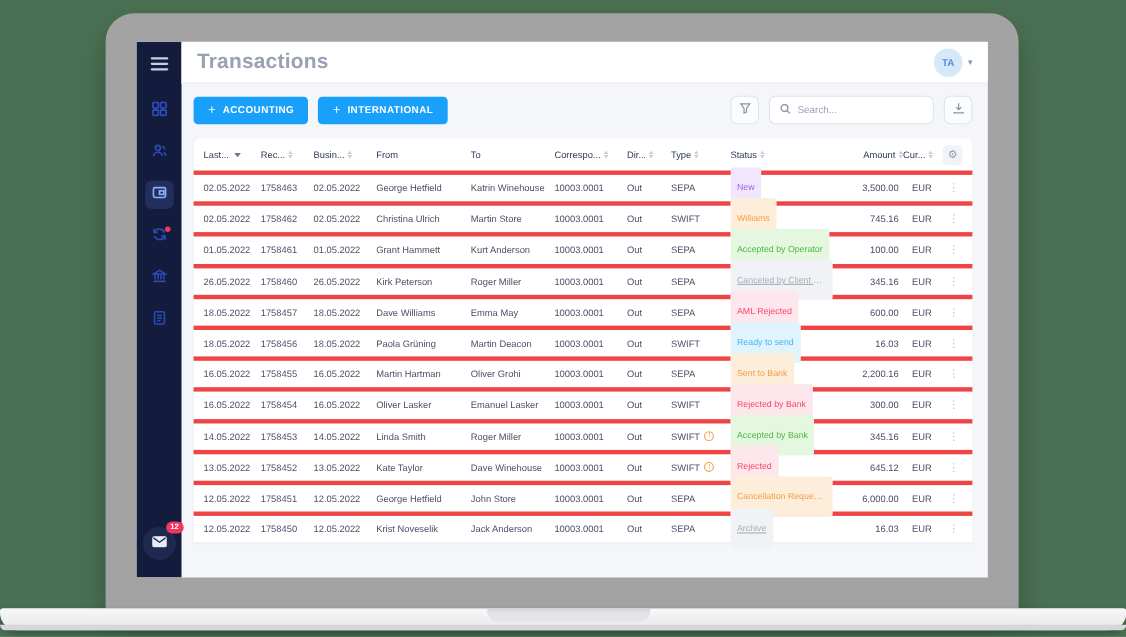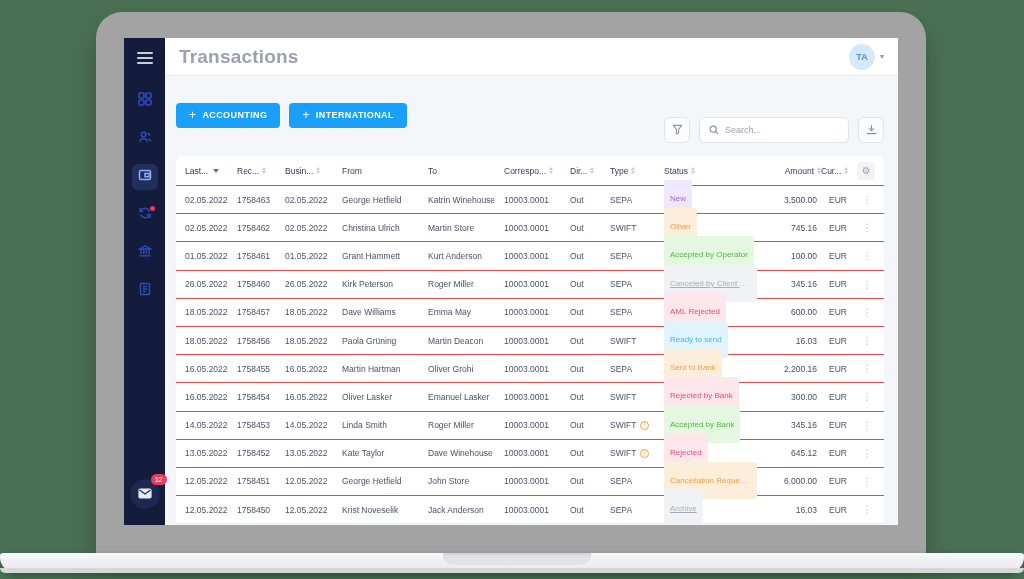--- a/index.html
+++ b/index.html
@@ -51,21 +51,21 @@
   .tabbar { margin-top:13px; padding:0 21px; display:flex; gap:34px; border-bottom:1px solid #e4e7ee; }
   .tab { font-size:9px; font-weight:bold; letter-spacing:.4px; color:#8f96a8; padding:6px 2px 8px; cursor:pointer;
          border-bottom:2px solid transparent; margin-bottom:-1px; }
   .tab.active { color:#262f54; border-bottom-color:#2a3356; }
 
   .actions { margin-top:11px; padding:0 14px 0 11px; display:flex; align-items:center; gap:9px; }
   .btn-primary { height:25px; padding:0 13px; border:none; border-radius:4px; background:#18a0fb; color:#fff;
          font-size:9px; font-weight:bold; letter-spacing:.4px; display:flex; align-items:center; gap:6px; cursor:pointer;
          font-family:"Liberation Sans", sans-serif; }
   .btn-primary .plus { font-size:12px; font-weight:normal; line-height:1; }
-  .actions-right { margin-left:auto; display:flex; align-items:flex-start; gap:9px;margin-top:30px; }
+  .actions-right { margin-left:auto; display:flex; align-items:flex-start; gap:9px; }
   .icon-btn { width:26px; height:26px; border:1px solid #dfe3ec; border-radius:6px; background:#fbfcfe;
          display:flex; align-items:center; justify-content:center; cursor:pointer; }
   .search-box { width:150px; height:26px; border:1px solid #dfe3ec; border-radius:6px; background:#fff;
          display:flex; align-items:center; gap:6px; padding:0 9px; }
   .search-box input { border:none; outline:none; flex:1; min-width:0; font-size:9px; color:#555d72; background:transparent;
          font-family:"Liberation Sans", sans-serif; }
   .search-box input::placeholder { color:#9aa1b5; }
 
   
   .table-card { margin:13px 14px 0 11px; background:#fff; border-radius:6px 6px 0 0; box-shadow:0 1px 2px rgba(40,50,80,.04); }
@@ -75,21 +75,21 @@
   .th { font-size:8.5px; font-weight:normal; color:#303a5e; display:flex; align-items:center; gap:3px; cursor:pointer; white-space:nowrap; }
   .th.right { justify-content:flex-end; }
   .sort-desc { width:0; height:0; border-left:3px solid transparent; border-right:3px solid transparent; border-top:4px solid #6b7390; margin-left:2px; }
   .sort-both { display:inline-flex; flex-direction:column; gap:1px; }
   .sort-both i { width:0; height:0; border-left:2.5px solid transparent; border-right:2.5px solid transparent; }
   .sort-both i.up { border-bottom:3px solid #c6cbd6; }
   .sort-both i.down { border-top:3px solid #c6cbd6; }
   .gear-btn { width:18px; height:18px; border-radius:4px; background:#f1f3f7; color:#9aa1b5; font-size:10px;
          display:flex; align-items:center; justify-content:center; cursor:pointer; justify-self:end; }
 
-  .trow { height:28.2px; border-top:1px solid #ef4444; font-size:8.5px; color:#4a5168; cursor:default; }
+  .trow { height:28.2px; border-top:4px solid #ef4444; font-size:8.5px; color:#4a5168; cursor:default; }
   .trow .cell { white-space:nowrap; overflow:hidden; text-overflow:ellipsis; padding-right:4px; }
   .cell.right { text-align:right; color:#454d66; }
   .type-cell { display:flex; align-items:center; gap:4px; }
   .warn { width:9px; height:9px; border:1px solid #f59e42; border-radius:50%; color:#f59e42; font-size:6.5px;
          display:inline-flex; align-items:center; justify-content:center; line-height:1; flex:none; }
   .badge { display:inline-block; max-width:100%; padding:14px 6px; border-radius:3px; font-size:8px; white-space:nowrap;
          overflow:hidden; text-overflow:ellipsis; }
   .badge.purple { background:#f0e7fd; color:#a55eea; }
   .badge.orange { background:#fdeedc; color:#f59e42; }
   .badge.green  { background:#e3f8df; color:#52b545; }
@@ -313,21 +313,21 @@
     <div class="cell">02.05.2022</div>
     <div class="cell">Christina Ulrich</div>
     <div class="cell">Martin Store</div>
     <div class="cell">10003.0001</div>
     <div class="cell">Out</div>
     <div class="cell type-cell">
       <span>SWIFT</span>
 
     </div>
     <div class="cell">
-      <span class="badge orange">Oliver</span>
+      <span class="badge orange">Williams</span>
     </div>
     <div class="cell right">745.16</div>
     <div class="cell" style="padding-left:8px">EUR</div>
     <div class="row-menu">⋮</div>
   </div>
 
   <div class="grid-row trow">
     <div class="cell">01.05.2022</div>
     <div class="cell">1758461</div>
     <div class="cell">01.05.2022</div>

